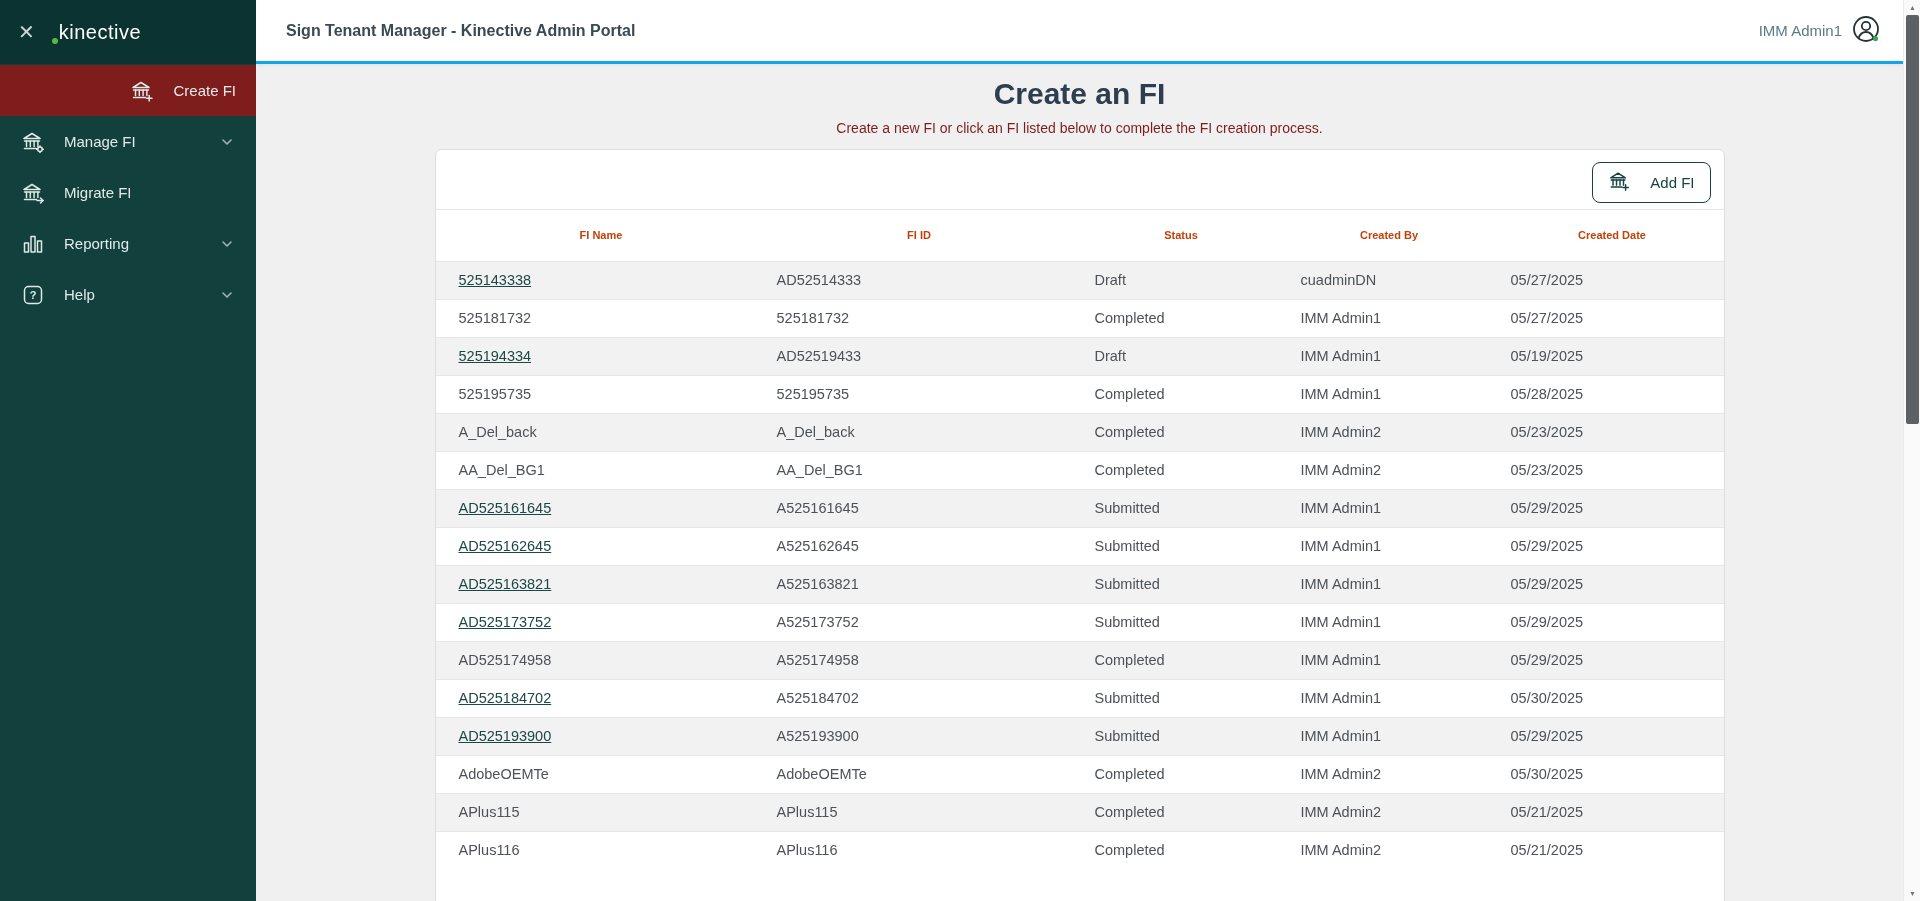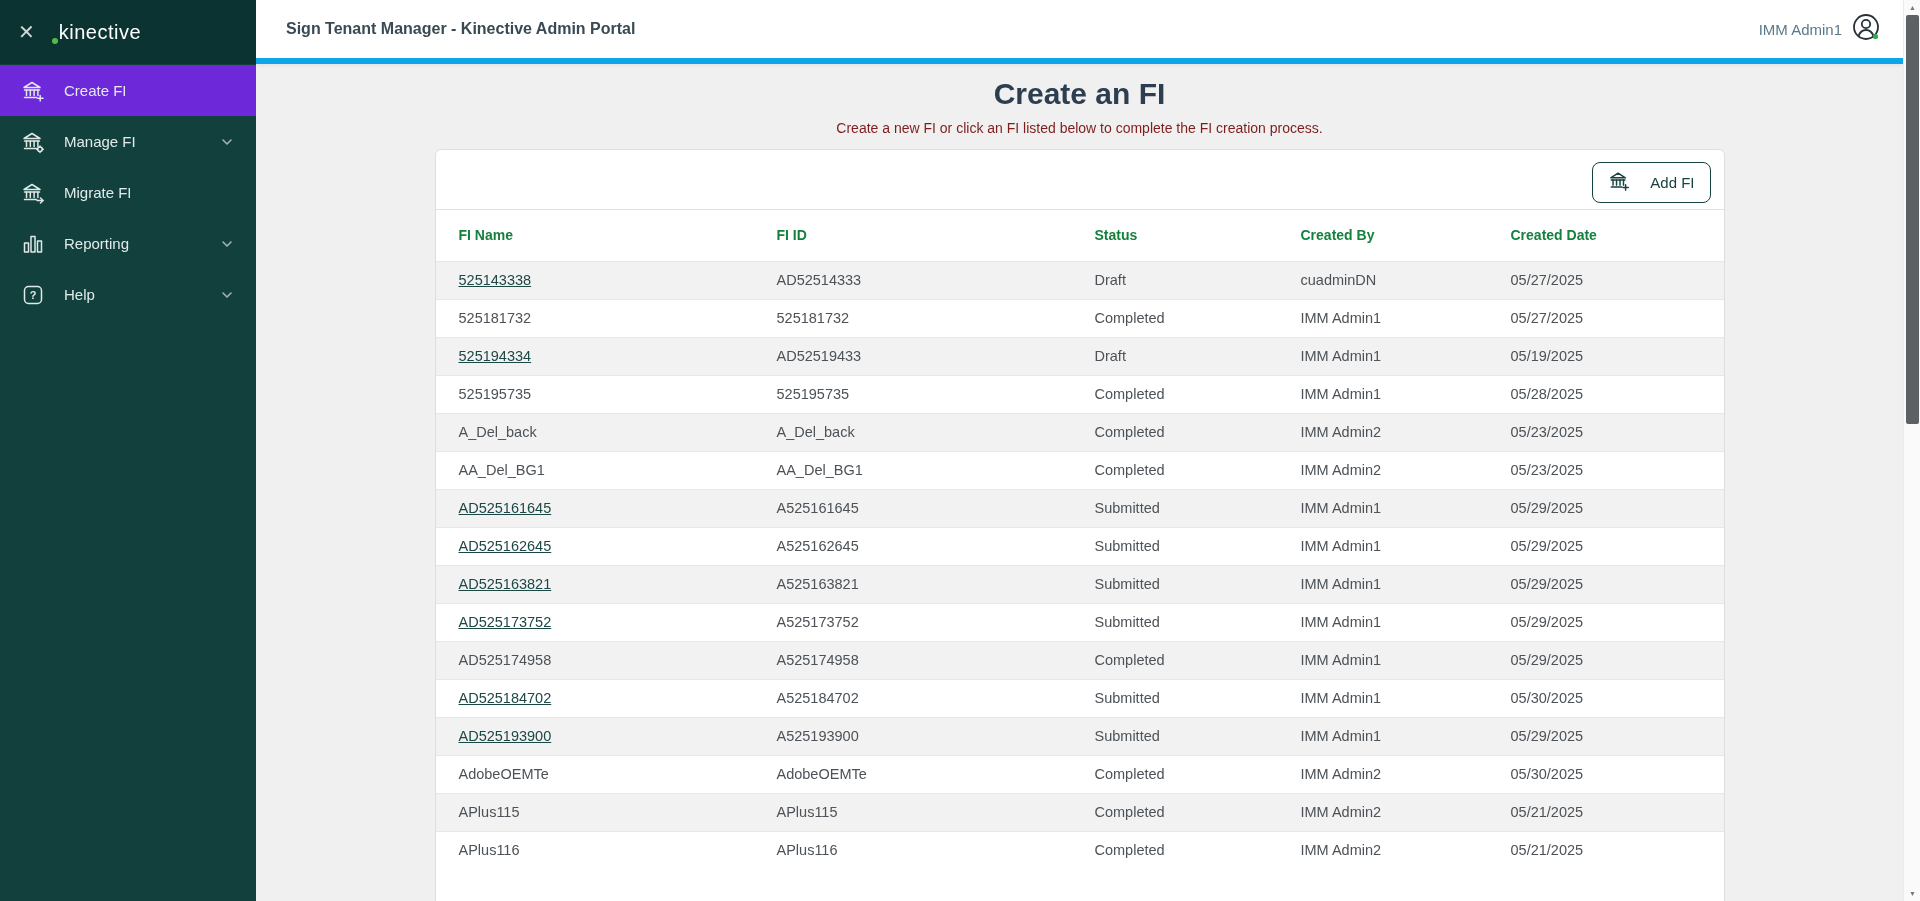--- a/index.html
+++ b/index.html
@@ -34,37 +34,37 @@
     position: absolute; left: 1px; top: 17px;
     width: 6px; height: 6px; border-radius: 50%;
     background: #58b947;
   }
   .nav { padding-top: 1px; }
   .nav-item {
     height: 51px; display: flex; align-items: center;
     padding: 0 20px; color: #e2ebea; font-size: 15px;
     cursor: pointer;
   }
-  .nav-item.active { background: #6d28d9; }
+  .nav-item.active { background: #7f1d1d; justify-content: flex-end; }
   .nav-item .nav-icon {
     width: 26px; height: 26px; margin-right: 18px;
     display: flex; align-items: center; justify-content: center;
     flex-shrink: 0;
   }
   .nav-item .nav-label { flex: 0 1 auto; }
   .nav-item .chev {
     margin-left: auto; width: 16px; height: 16px; color: #9fb5b3;
     display: flex; align-items: center;
   }
 
   
   .topbar {
     position: absolute; left: 256px; top: 0; width: 1647px; height: 64px;
     background: #ffffff; z-index: 5;
-    border-bottom: 6px solid #0ea5e9;
+    border-bottom: 3px solid #0ea5e9;
     box-shadow: 0 1px 4px rgba(0,0,0,0.07);
     display: flex; align-items: center;
     padding: 0 22px 0 30px;
   }
   .topbar-title {
     font-size: 16px; font-weight: 700; color: #3a4a55;
   }
   .user-chip {
     margin-left: auto; display: flex; align-items: center; gap: 9px;
     cursor: pointer;
@@ -108,22 +108,22 @@
   
   table.fi-table {
     width: 100%; border-collapse: collapse; table-layout: fixed;
     font-size: 14.5px;
   }
   .fi-table col.c1 { width: 318px; }
   .fi-table col.c2 { width: 318px; }
   .fi-table col.c3 { width: 206px; }
   .fi-table col.c4 { width: 210px; }
   .fi-table th {
-    text-align: left; font-weight: 700; color: #15803d;
-    height: 51px; padding: 0 10px 0 23px; font-size: 14px;
+    text-align: center; font-weight: 700; color: #c2410c;
+    height: 51px; padding: 0 10px 0 23px; font-size: 11px;
   }
   .fi-table td {
     height: 38px; padding: 0 10px 0 23px; color: #4c5257;
     white-space: nowrap; overflow: hidden;
   }
   .fi-table tbody tr { border-top: 1px solid #e7e7e7; }
   .fi-table tbody tr:nth-child(odd) { background: #f2f2f2; }
   a.fi-link {
     color: #1b4844; text-decoration: underline; cursor: pointer;
   }

